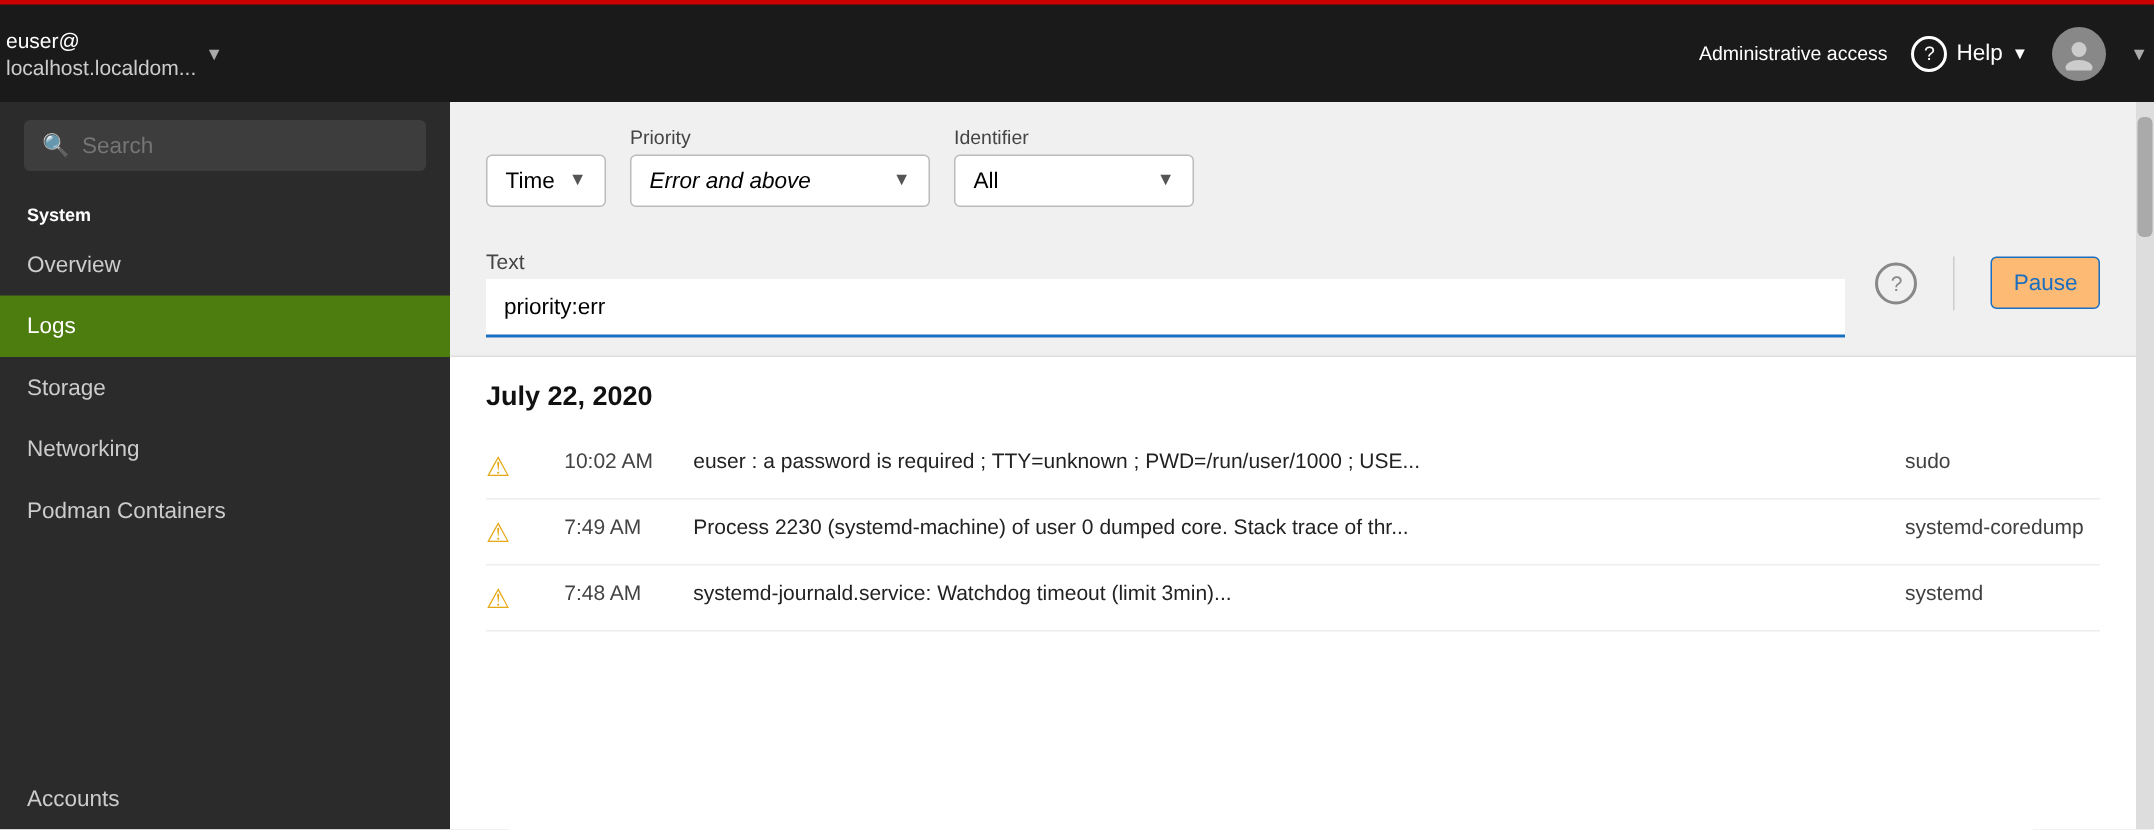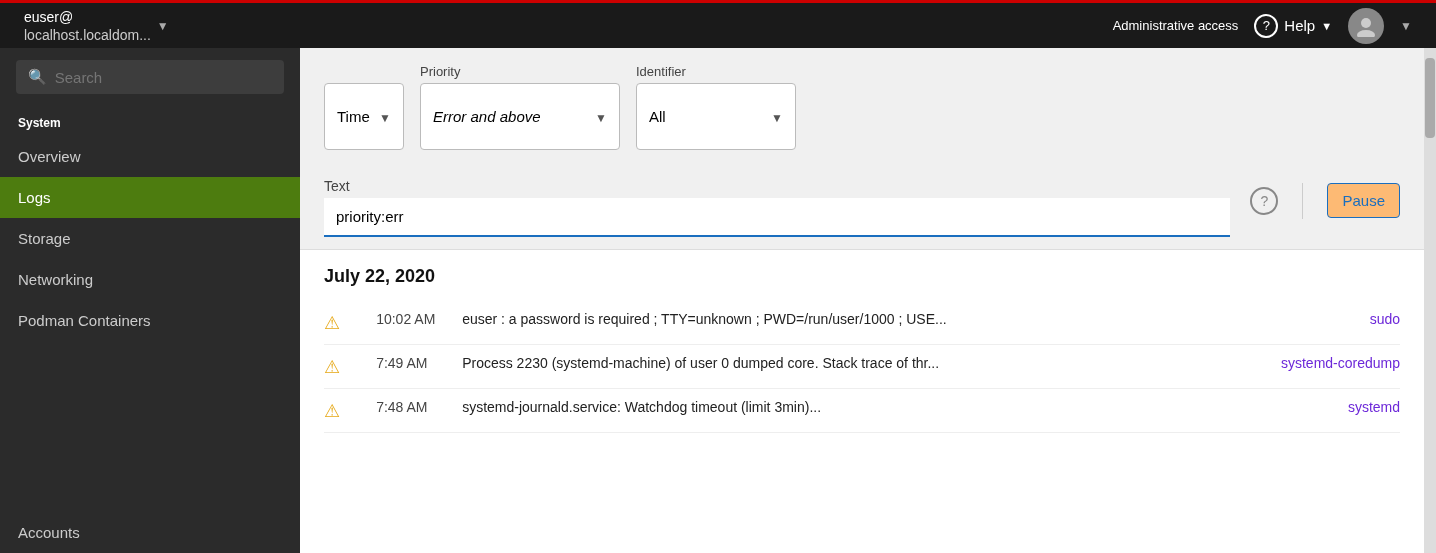--- a/index.html
+++ b/index.html
@@ -1,22 +1,22 @@
 <!DOCTYPE html>
 <html><head>
   <meta charset="utf-8">
   <style>
     * { box-sizing: border-box; margin: 0; padding: 0; }
     body { font-family: 'Segoe UI', Arial, sans-serif; display: flex; flex-direction: column; height: 553px; width: 1436px; overflow: hidden; background: #f0f0f0; }
 
     
     .topbar {
       display: flex; align-items: center; justify-content: space-between;
-      background: #1a1a1a; color: #fff; height: 48px;
-      padding: 0 24px;
+      background: #1a1a1a; color: #fff; height: 68px;
+      padding: 0 4px;
       border-top: 3px solid #c00;
       flex-shrink: 0;
     }
     .topbar-left { display: flex; align-items: center; gap: 6px; cursor: pointer; }
     .topbar-left .username { font-size: 14px; line-height: 1.3; }
     .topbar-left .hostname { font-size: 14px; color: #ccc; }
     .topbar-right { display: flex; align-items: center; gap: 16px; }
     .admin-text { font-size: 13px; color: #fff; }
     .help-btn { display: flex; align-items: center; gap: 6px; color: #fff; font-size: 15px; cursor: pointer; background: none; border: none; }
     .avatar-circle { width: 36px; height: 36px; border-radius: 50%; background: #888; display: flex; align-items: center; justify-content: center; cursor: pointer; }
@@ -54,23 +54,23 @@
 
     
     .filters-bar {
       background: #f0f0f0; padding: 16px 24px 12px;
       border-bottom: 1px solid #ddd; flex-shrink: 0;
     }
     .filters-row1 { display: flex; align-items: flex-end; gap: 16px; }
     .filter-group { display: flex; flex-direction: column; gap: 4px; }
     .filter-label { font-size: 13px; color: #444; }
     .filter-select {
-      display: flex; align-items: flex-end; gap: 6px;
+      display: flex; align-items: flex-start; gap: 6px;
       background: #fff; border: 1px solid #bbb; border-radius: 4px;
-      padding: 24px 12px; cursor: pointer; font-size: 15px; min-width: 80px;
+      padding: 8px 12px; cursor: pointer; font-size: 15px; min-width: 80px;
       position: relative;
     }
     .filter-select.priority-dropdown { min-width: 200px; font-style: italic; }
     .filter-select.identifier-dropdown { min-width: 160px; }
     .filter-select .select-text { flex: 1; }
     .filter-select .caret { font-size: 12px; color: #555; }
 
     .filters-row2 { display: flex; align-items: center; gap: 12px; margin-top: 14px; }
     .text-label { font-size: 14px; color: #444; margin-bottom: 4px; }
     .text-row { display: flex; flex-direction: column; flex: 1; margin-top: 14px; }
@@ -94,21 +94,21 @@
     
     .log-area { flex: 1; overflow-y: auto; background: #fff; padding: 16px 24px; }
     .log-date { font-size: 18px; font-weight: bold; color: #111; margin-bottom: 14px; }
     .log-entry {
       display: flex; align-items: flex-start; gap: 16px; padding: 10px 0;
       border-bottom: 1px solid #eee; font-size: 14px;
     }
     .log-icon { font-size: 18px; margin-top: 1px; flex-shrink: 0; }
     .log-time { color: #444; min-width: 70px; flex-shrink: 0; margin-left: 20px; }
     .log-message { flex: 1; color: #222; word-break: break-all; }
-    .log-source { color: #6d28d9; min-width: 130px; text-align: right; }
+    .log-source { color: #404040; min-width: 130px; text-align: left; }
 
     
     .log-area::-webkit-scrollbar { width: 10px; }
     .log-area::-webkit-scrollbar-track { background: #e8e8e8; }
     .log-area::-webkit-scrollbar-thumb { background: #b0b0b0; border-radius: 4px; }
 
     
     .scrollbar-area { width: 12px; background: #ddd; flex-shrink: 0; }
     .scrollbar-thumb { width: 10px; height: 80px; background: #aaa; border-radius: 4px; margin: 10px auto; }
   </style>

